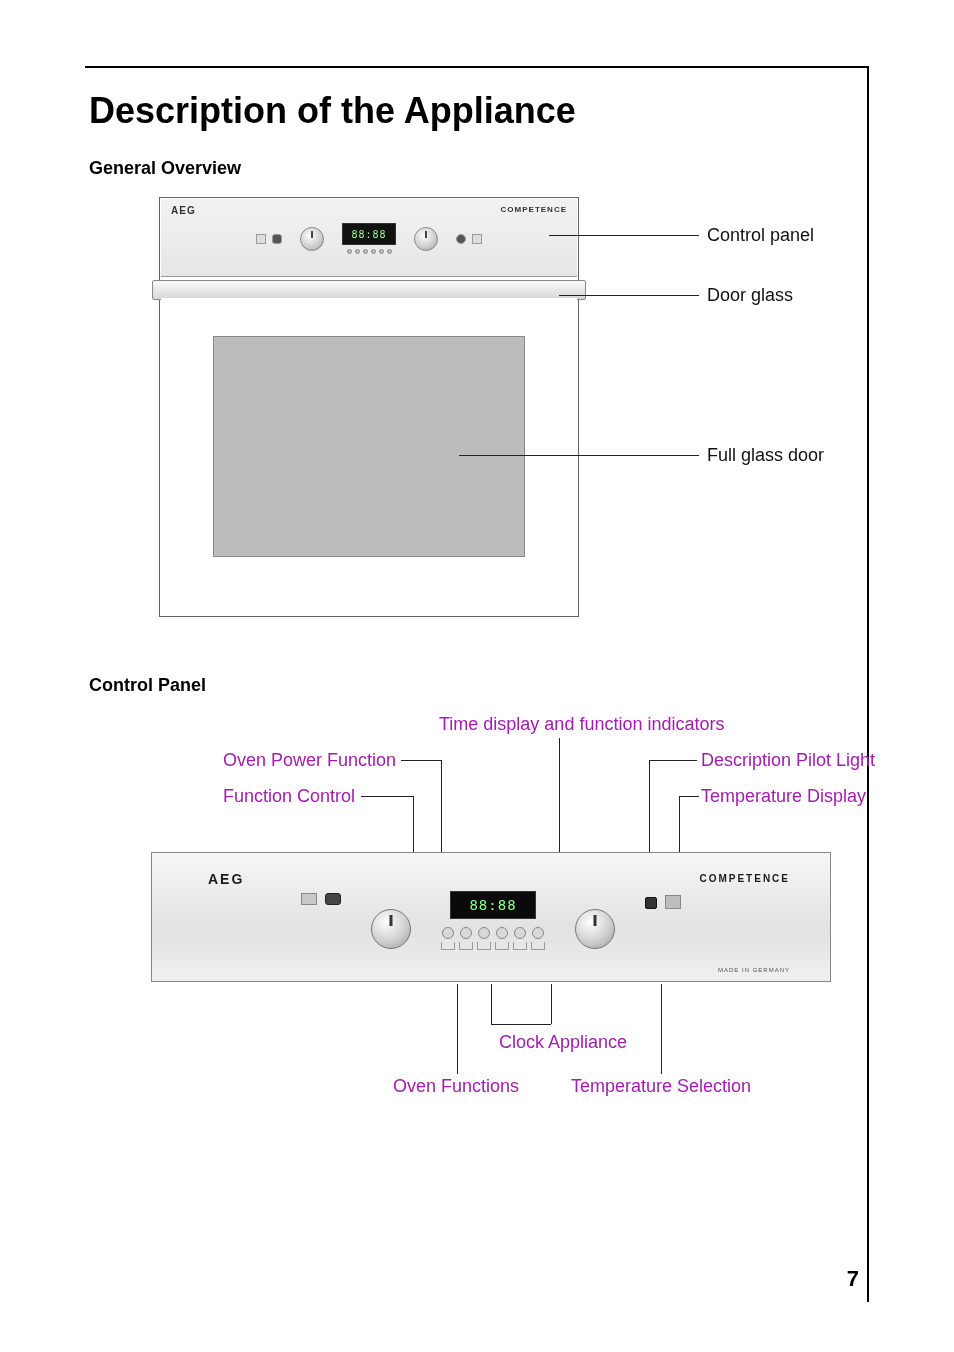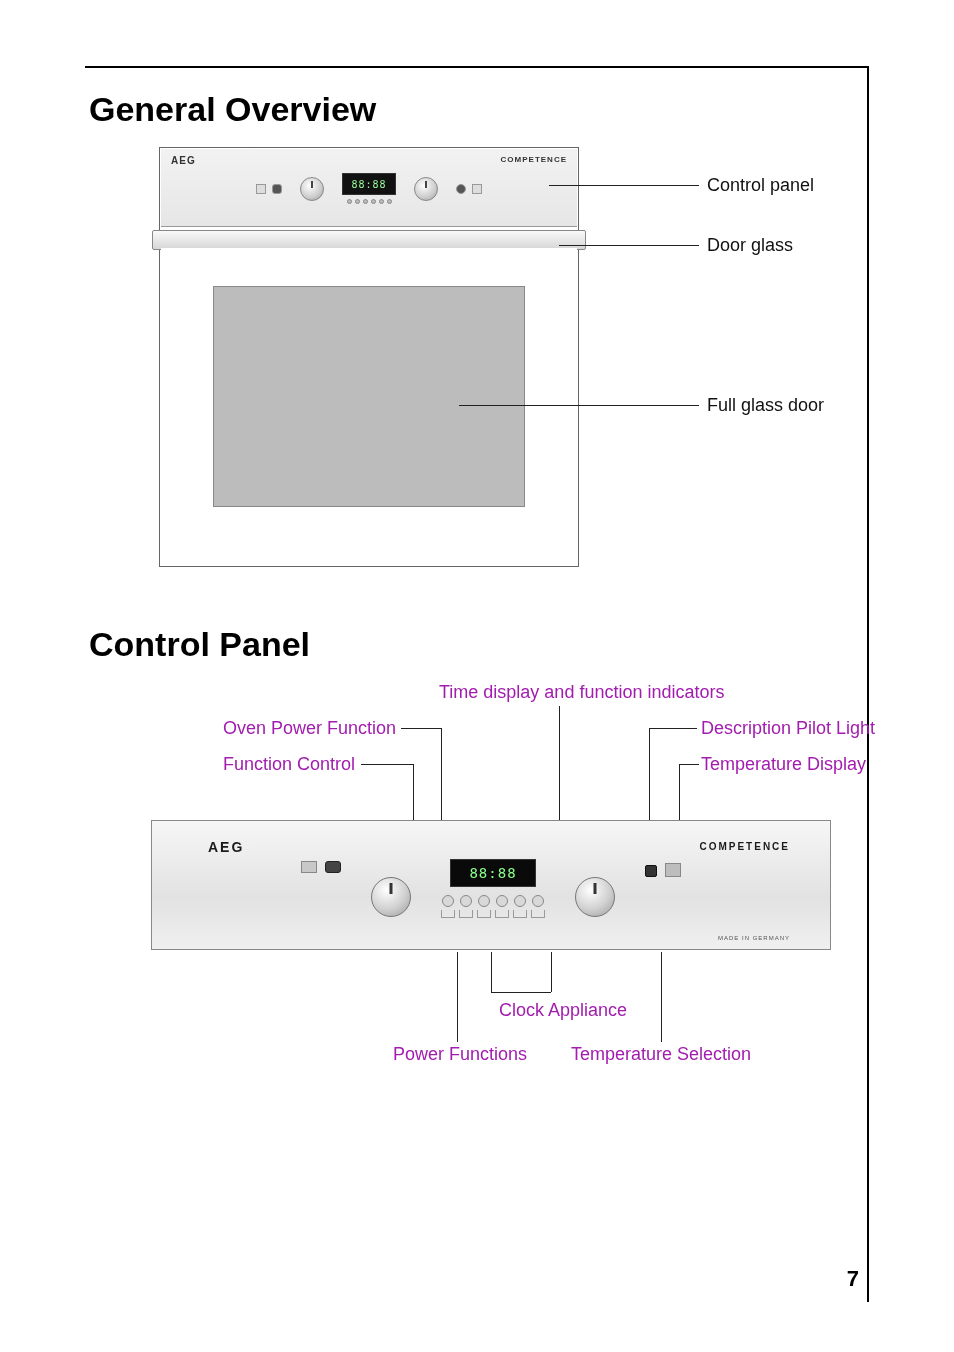--- a/index.html
+++ b/index.html
@@ -26,21 +26,21 @@
     bottom: 60px;
     font-size: 22px;
     font-weight: 700;
   }
   h1 {
     font-size: 36px;
     font-weight: 700;
     margin: 0 0 26px 4px;
   }
   h2 {
-    font-size: 34px;
+    font-size: 18px;
     font-weight: 700;
     margin: 0 0 18px 4px;
   }
   .section { margin-bottom: 38px; }
 
   
   .oven-wrap {
     position: relative;
     width: 680px;
     height: 440px;
@@ -196,20 +196,21 @@
     white-space: nowrap;
   }
   .vline { position:absolute; width:1px; background:#222; }
   .hline { position:absolute; height:1px; background:#222; }
 </style>
 </head>
 <body>
 
 <div class="page-frame">
 
+  <h1>Description of the Appliance</h1>
 
   <div class="section">
     <h2>General Overview</h2>
 
     <div class="oven-wrap">
       <div class="oven-body">
         <div class="oven-panel">
           <span class="brand-left">AEG</span>
           <span class="brand-right">COMPETENCE</span>
           <div class="panel-cluster">
@@ -318,21 +319,21 @@
           </div>
         </div>
       </div>
 
       <div class="vline" style="left:340px;top:270px;height:40px"></div>
       <div class="hline" style="left:340px;top:310px;width:60px"></div>
       <div class="vline" style="left:400px;top:270px;height:40px"></div>
       <div class="cp-label" style="left:348px;top:318px">Clock Appliance</div>
 
       <div class="vline" style="left:306px;top:270px;height:90px"></div>
-      <div class="cp-label" style="left:242px;top:362px">Power Functions</div>
+      <div class="cp-label" style="left:242px;top:362px">Oven Functions</div>
 
       <div class="vline" style="left:510px;top:270px;height:90px"></div>
       <div class="cp-label" style="left:420px;top:362px">Temperature Selection</div>
     </div>
   </div>
 
 </div>
 
 <div class="page-number">7</div>
 

